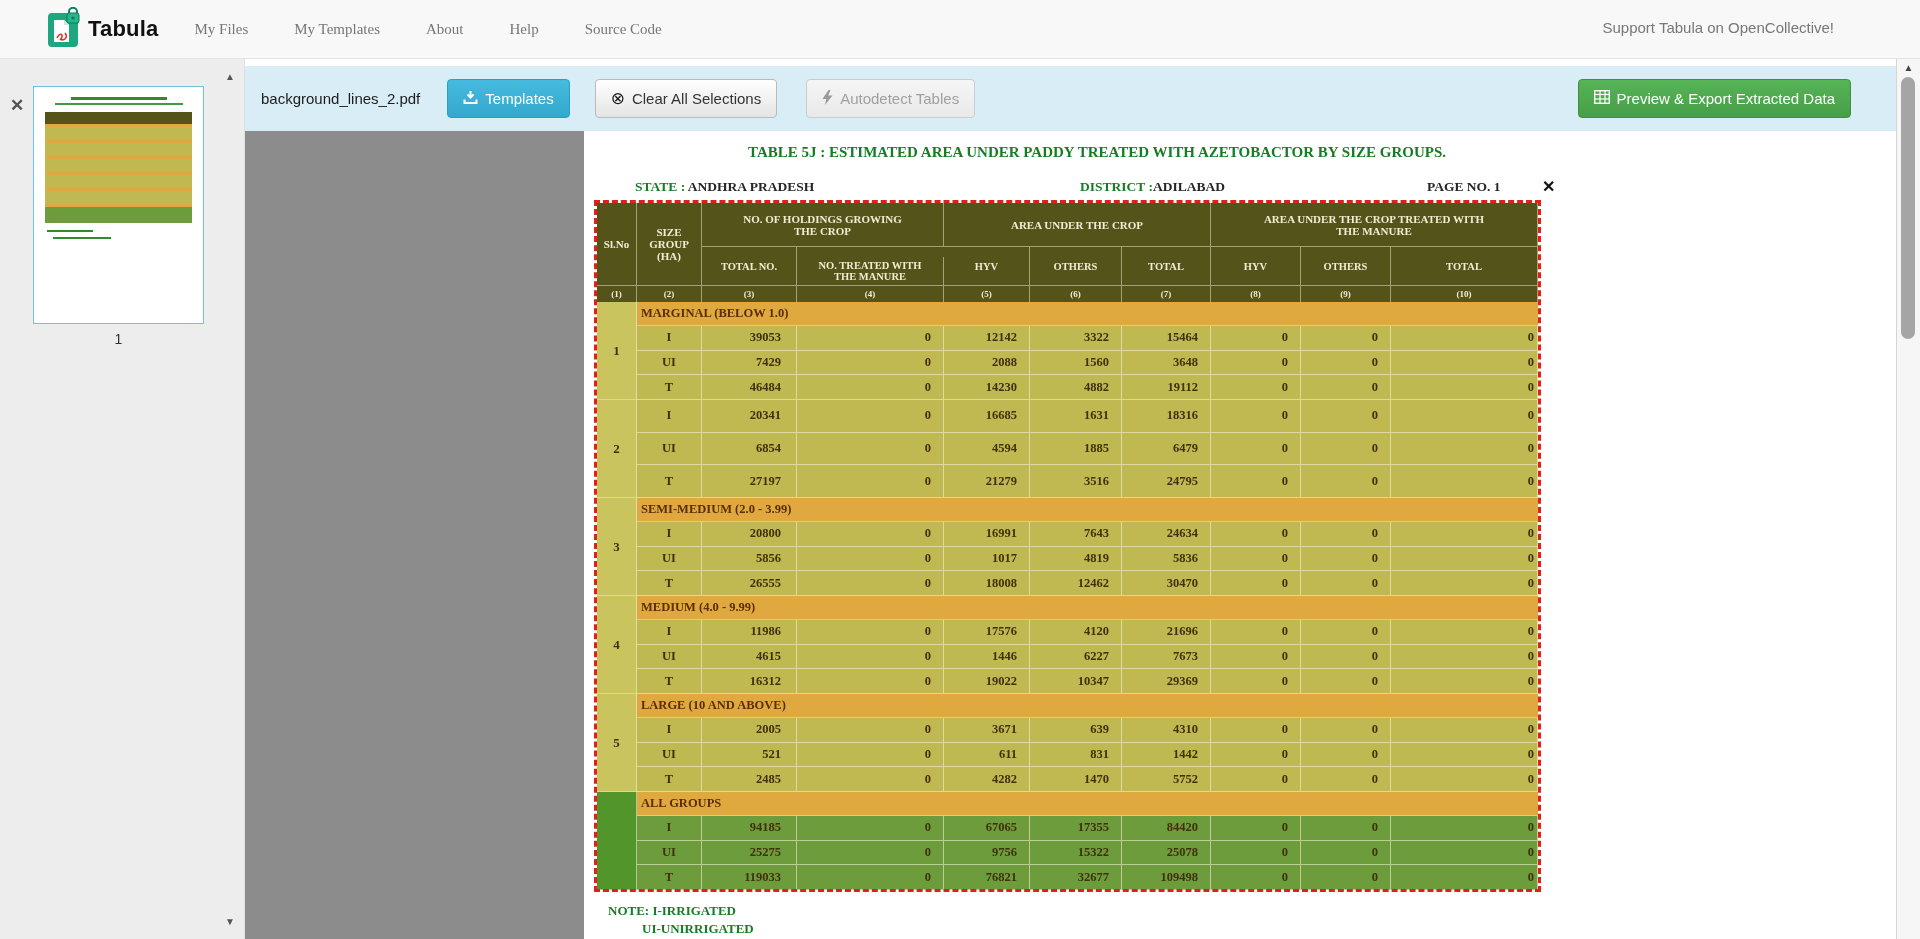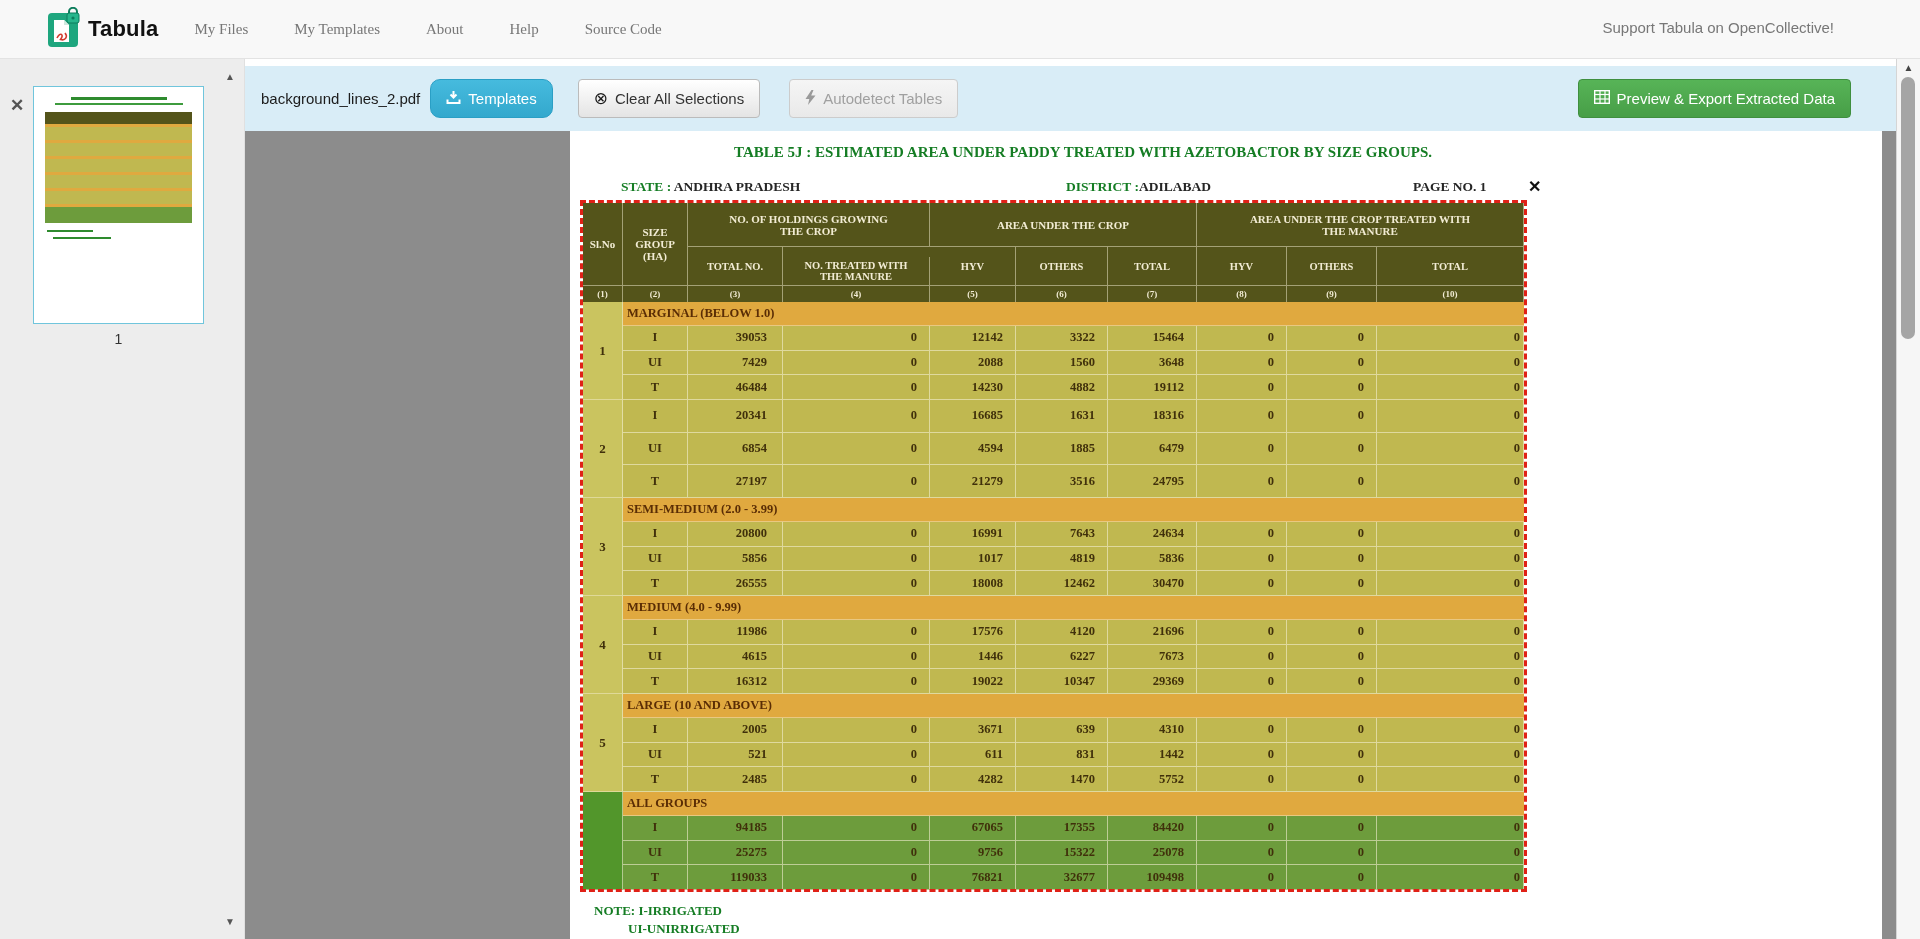--- a/index.html
+++ b/index.html
@@ -49,32 +49,32 @@
 
   
   .main { position:absolute; left:245px; right:24px; top:0; bottom:0; background:#fff; }
   .toolbar { position:absolute; left:0; right:0; top:7px; height:65px;
              background:var(--toolbar-bg); display:flex; align-items:center;
              padding:0 45px 0 16px; }
   .filename { font-size:15px; color:#1c1c1c; }
   .btn { display:inline-flex; align-items:center; gap:7px; height:39px; padding:0 15px;
          border-radius:4px; font-size:15px; border:1px solid transparent; cursor:pointer;
          font-family:"Liberation Sans", sans-serif; }
-  .btn-templates { margin-left:10px; color:#fff;
-         background:linear-gradient(#46bbde,#33a8cd); border-color:#2a9fc5;border-radius:10px; }
+  .btn-templates { margin-left:27px; color:#fff;
+         background:linear-gradient(#46bbde,#33a8cd); border-color:#2a9fc5; }
   .btn-clear { margin-left:25px; color:#333;
          background:linear-gradient(#ffffff,#e4e4e4); border-color:#bbb; }
   .btn-auto { margin-left:29px; color:#a0a0a0;
          background:linear-gradient(#f5f5f5,#e9e9e9); border-color:#ccc; cursor:default; }
   .btn-export { margin-left:auto; color:#fff;
          background:linear-gradient(#57b457,#479e47); border-color:#3f8f3f; }
   .icon-otimes { font-size:17px; line-height:1; color:#1a1a1a; }
 
   .doc { position:absolute; left:0; right:0; top:72px; bottom:0; background:#8c8c8c; overflow:hidden; }
-  .page { position:absolute; left:325px; top:0; width:1312px; height:100%; background:#fff;
+  .page { position:absolute; left:339px; top:0; width:1312px; height:100%; background:#fff;
           font-family:"Liberation Serif", serif; cursor:crosshair; }
 
   
   .pdf-title { position:absolute; left:164px; top:13px; font-size:15px; font-weight:bold;
                color:var(--title-green); }
   .meta { position:absolute; top:48px; font-size:13.5px; font-weight:bold; color:#262626; }
   .meta .g { color:var(--title-green); }
   .note { position:absolute; font-size:13px; font-weight:bold; color:var(--title-green); }
 
   

